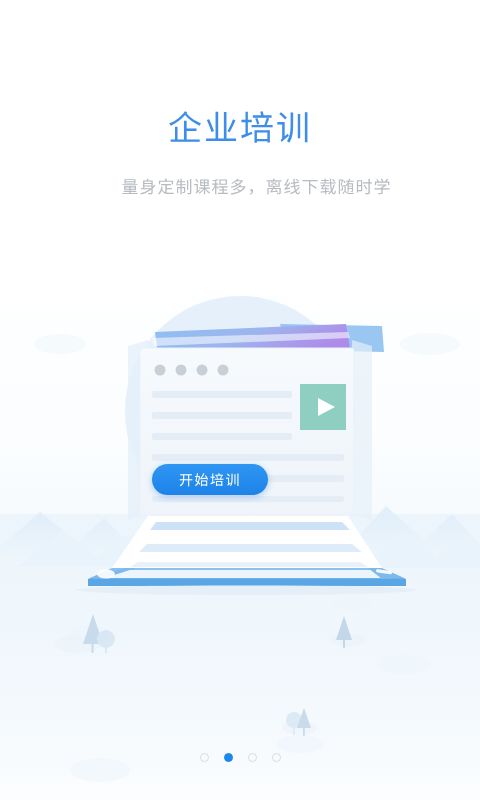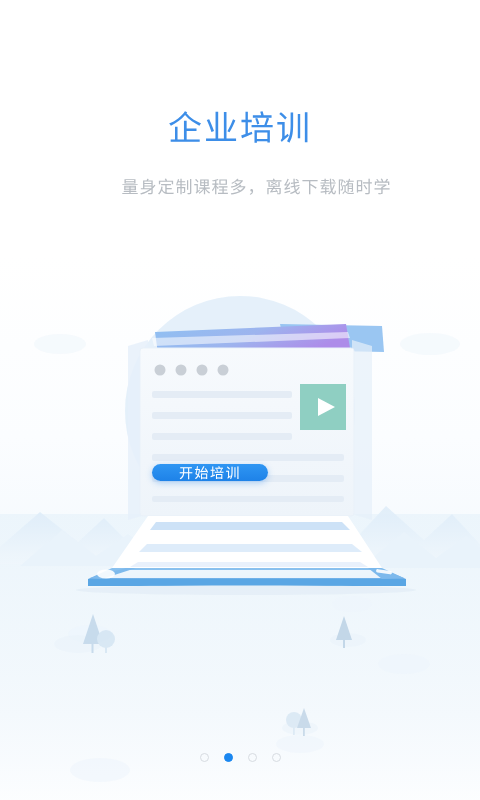--- a/index.html
+++ b/index.html
@@ -68,21 +68,21 @@
     z-index:20;
   }
   .illus svg { display:block; width:480px; height:330px; }
 
   
   .cta {
     position:absolute;
     left:152px;
     top:420px;
     width:116px;
-    height:17px;
+    height:31px;
     border-radius:16px;
     background:linear-gradient(180deg,#2f96f3 0%,#1e82e8 100%);
     box-shadow:0 2px 6px rgba(37,130,230,.34);
     display:flex; align-items:center; justify-content:center;
     z-index:30;
     cursor:pointer;
   }
   .cta-label {
     color:#ffffff;
     font-size:14px;

